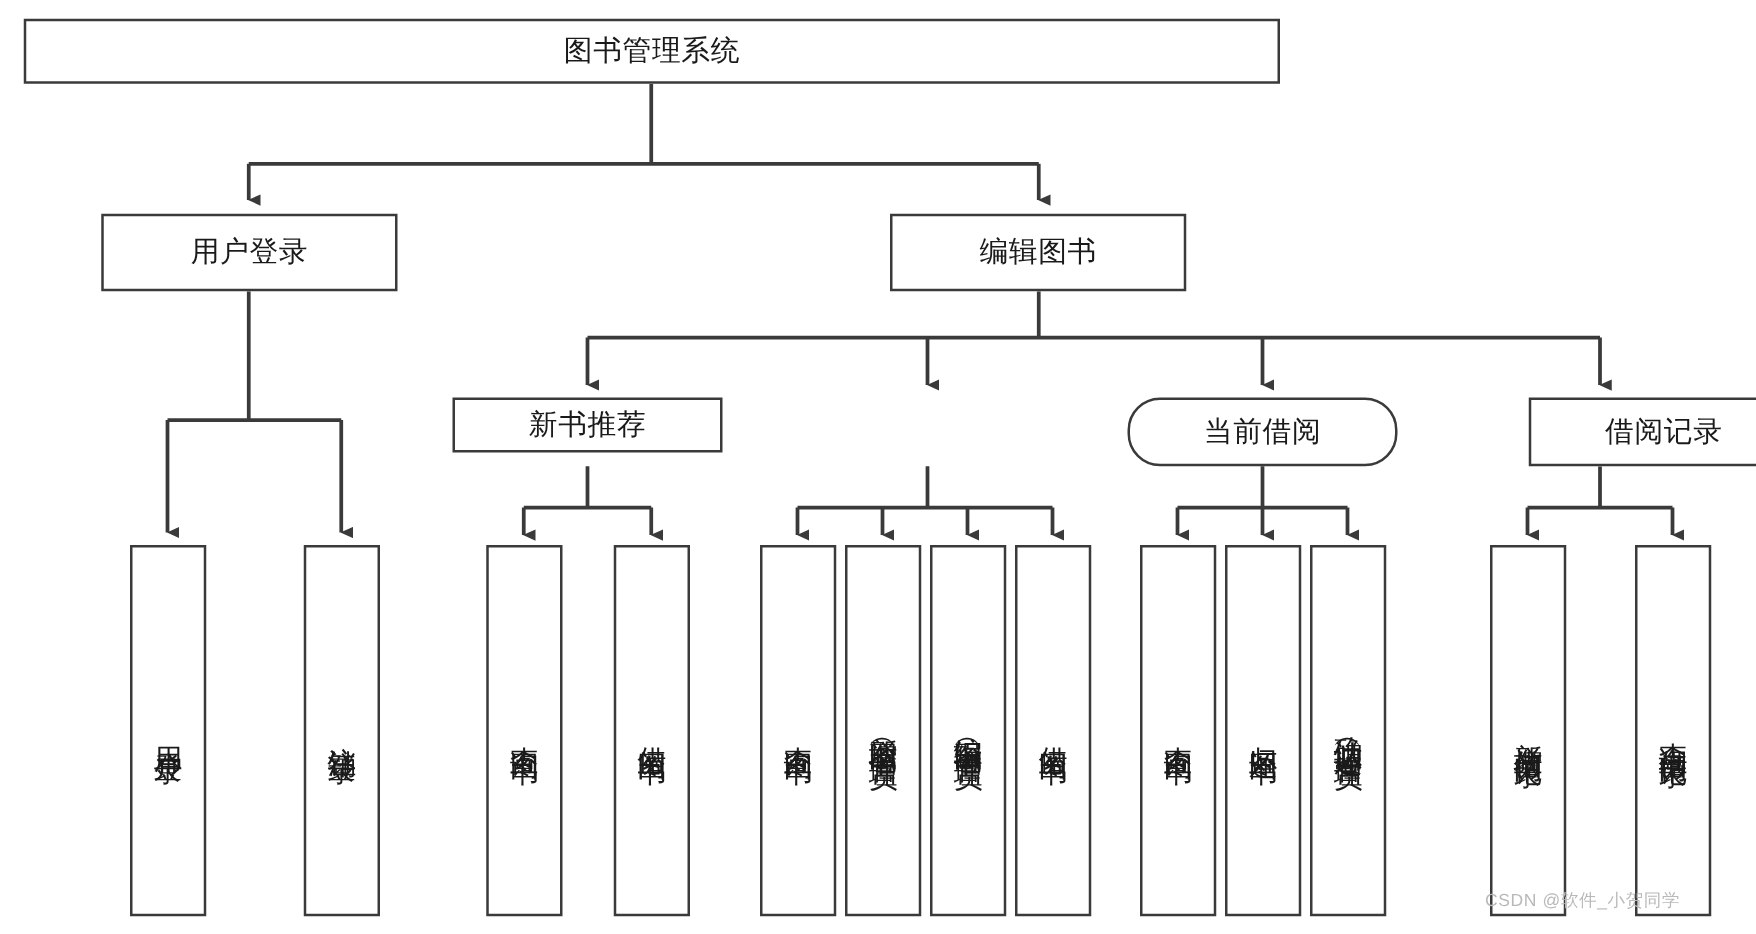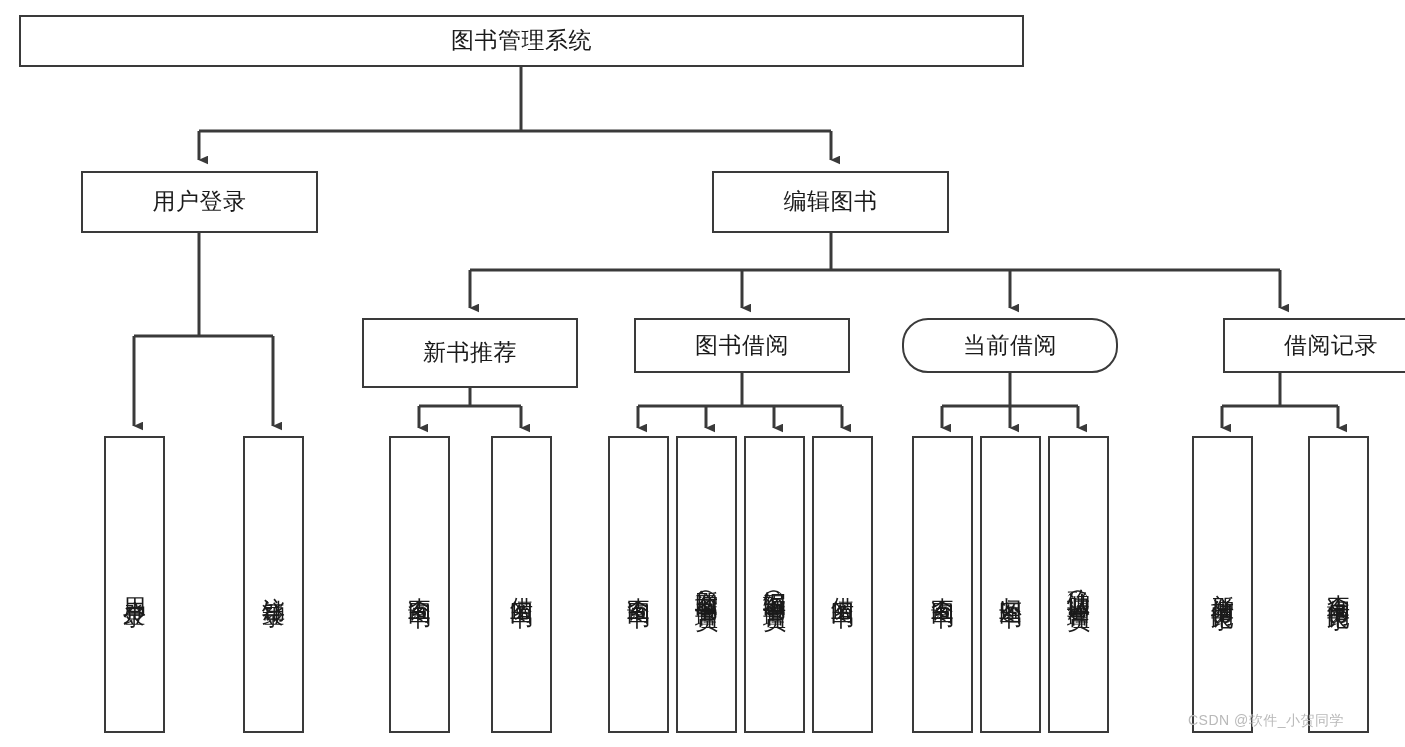--- a/index.html
+++ b/index.html
@@ -138,27 +138,24 @@
   </div>
 
   <div class="node horiz" style="left:81px; top:171px; width:237px; height:62px;">
     <span class="node-label">用户登录</span>
   </div>
 
   <div class="node horiz" style="left:712px; top:171px; width:237px; height:62px;">
     <span class="node-label">编辑图书</span>
   </div>
 
-  <div class="node horiz" style="left:362px; top:318px; width:216px; height:70px;">
+  <div class="node horiz" style="left:362px; top:318px; width:216px; height:44px;">
     <span class="node-label">新书推荐</span>
   </div>
 
-  <div class="node horiz" style="left:634px; top:318px; width:216px; height:55px;">
-    <span class="node-label">图书借阅</span>
-  </div>
 
   <div class="node horiz" style="left:902px; top:318px; width:216px; height:55px;border-radius:26px;">
     <span class="node-label">当前借阅</span>
   </div>
 
   <div class="node horiz" style="left:1223px; top:318px; width:216px; height:55px;">
     <span class="node-label">借阅记录</span>
   </div>
 
   <div class="node vert" style="left:104px; top:436px; width:61px; height:297px;">

